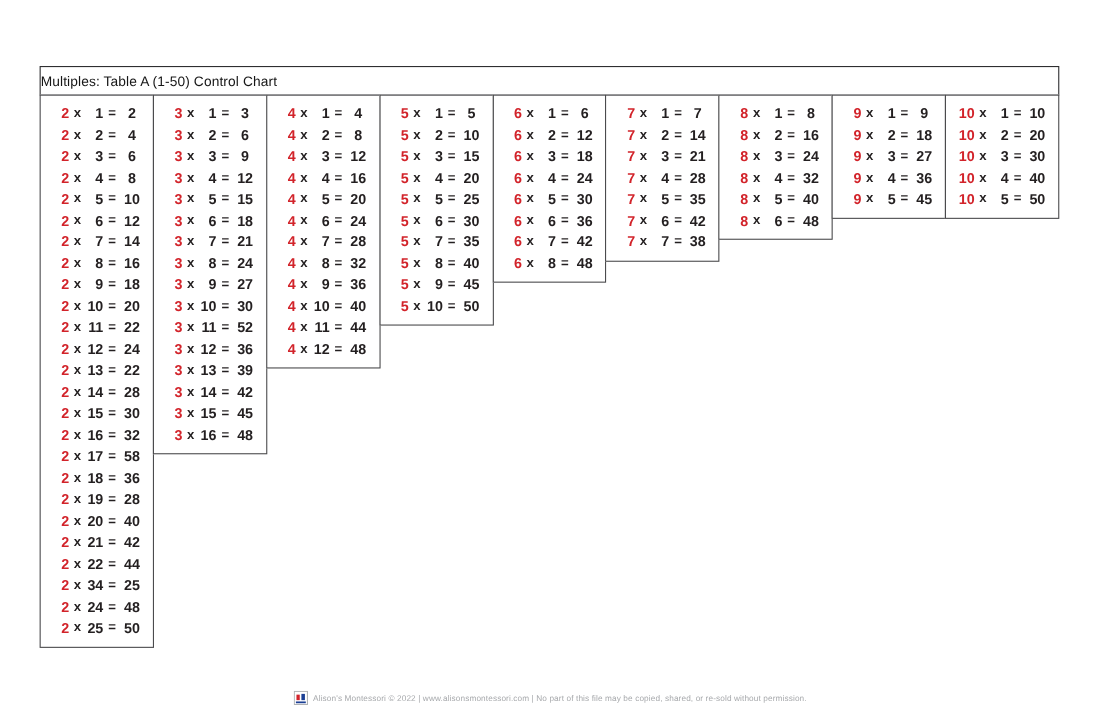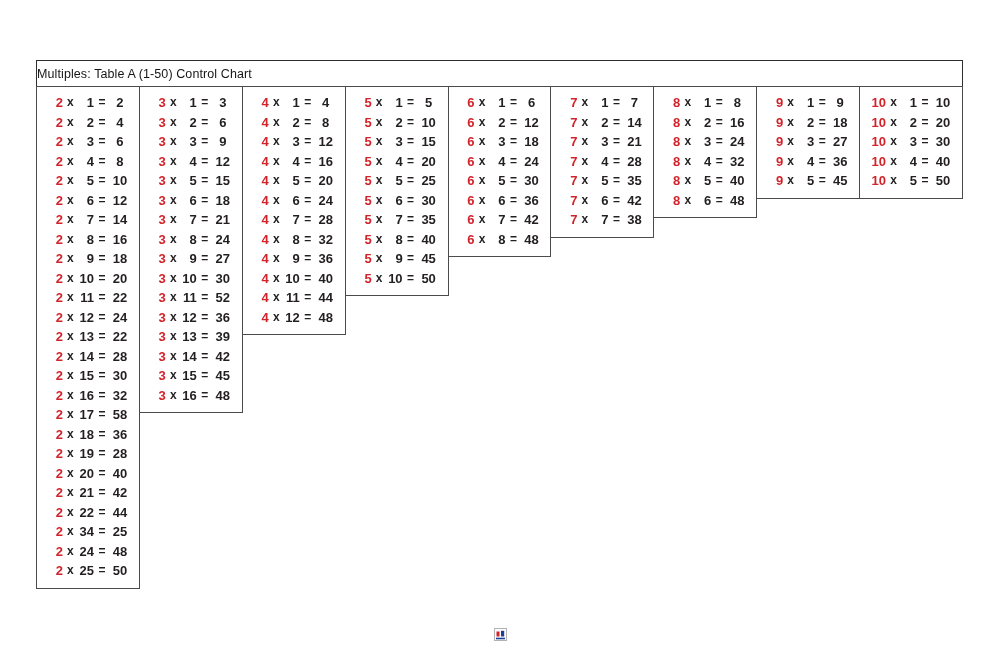--- a/index.html
+++ b/index.html
@@ -778,15 +778,16 @@
 
   <div class="footer">
     <span class="logo">
       <svg width="13" height="13" viewBox="0 0 13 13" xmlns="http://www.w3.org/2000/svg">
         <rect x="0.5" y="0.5" width="12" height="12" fill="#ffffff" stroke="#b0b2b4" stroke-width="1"></rect>
         <rect x="2.5" y="3.5" width="3" height="5" fill="#d2232a"></rect>
         <rect x="7" y="2.8" width="3.2" height="5.7" fill="#1b3f94"></rect>
         <rect x="2" y="9.7" width="9" height="1.6" fill="#1b3f94"></rect>
       </svg>
     </span>
+    <span class="footer-text">Alison's Montessori © 2022 | www.alisonsmontessori.com | No part of this file may be copied, shared, or re-sold without permission.</span>
   </div>
 
 </div>
 
 </body></html>

